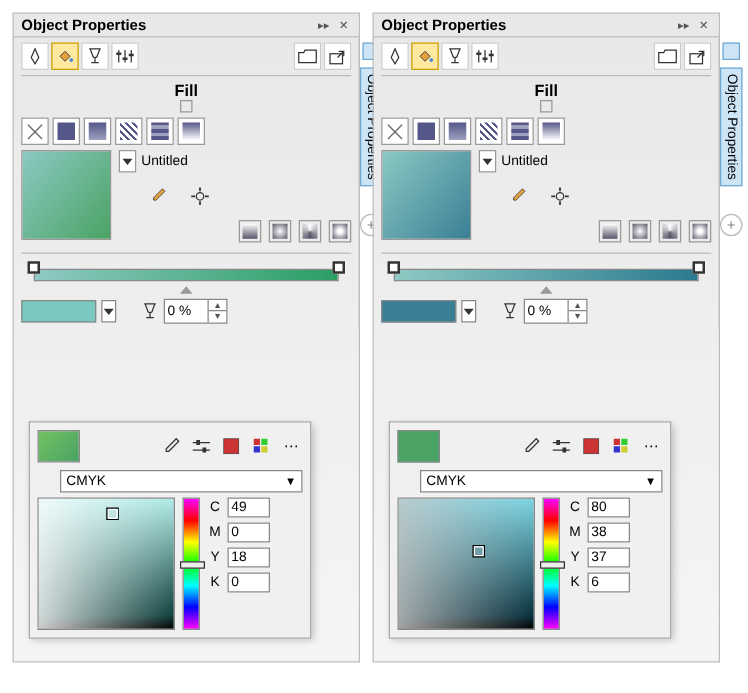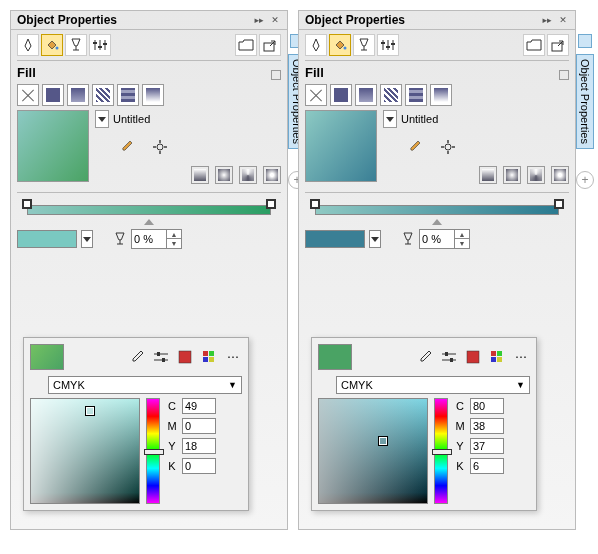--- a/index.html
+++ b/index.html
@@ -11,21 +11,21 @@
   .tctl { display:flex; gap:4px; }
   .tctl span { width:12px;height:12px; font-size:9px; display:flex; align-items:center; justify-content:center; color:#555; cursor:pointer; }
   .maincol { display:flex; }
   .body { flex:1; padding:4px 6px 6px 6px; }
   .vtab { width: 22px; border-left:1px solid #bbb; display:flex; flex-direction:column; align-items:center; padding-top:4px; gap:6px; }
   .vtab-label { writing-mode: vertical-rl; background:#cde5f6; border:1px solid #6fa9d0; padding:4px 2px; font-size:11px; }
   .topbtns { display:flex; align-items:center; gap:2px; margin-bottom:4px; }
   .btnsq { width:22px; height:22px; border:1px solid #ccc; background:#fff; display:flex; align-items:center; justify-content:center; cursor:pointer; font-size:11px;}
   .btnsq.sel { background:#ffe9a0; border-color:#c99e00; }
   .hrsep { height:1px; background:#bbb; margin:4px 0; }
-  .fillhead { display:flex; justify-content:space-between; align-items:flex-end; }
+  .fillhead { display:flex; justify-content:space-between; align-items:center;flex-direction:column; }
   .fillhead .f { font-weight:bold; font-size:13px; }
   .sq { width:10px; height:10px; border:1px solid #999; }
   .filltypes { display:flex; gap:3px; margin:4px 0; }
   .ftype { width:22px; height:22px; border:1px solid #999; background:#fff; display:flex; align-items:center; justify-content:center; cursor:pointer; }
   .ftype .x { width:16px; height:16px; position:relative; }
   .ftype .x::before, .ftype .x::after { content:""; position:absolute; left:0; top:50%; width:100%; height:1px; background:#666; }
   .ftype .x::before{ transform:rotate(45deg);} .ftype .x::after{ transform:rotate(-45deg);}
   .solid { width:14px; height:14px; background:#555788; }
   .grad { width:14px; height:14px; background:linear-gradient(#555788,#9ea0c0);}
   .hatch { width:14px; height:14px; background:repeating-linear-gradient(45deg,#555788 0 2px,#fff 2px 4px);}

